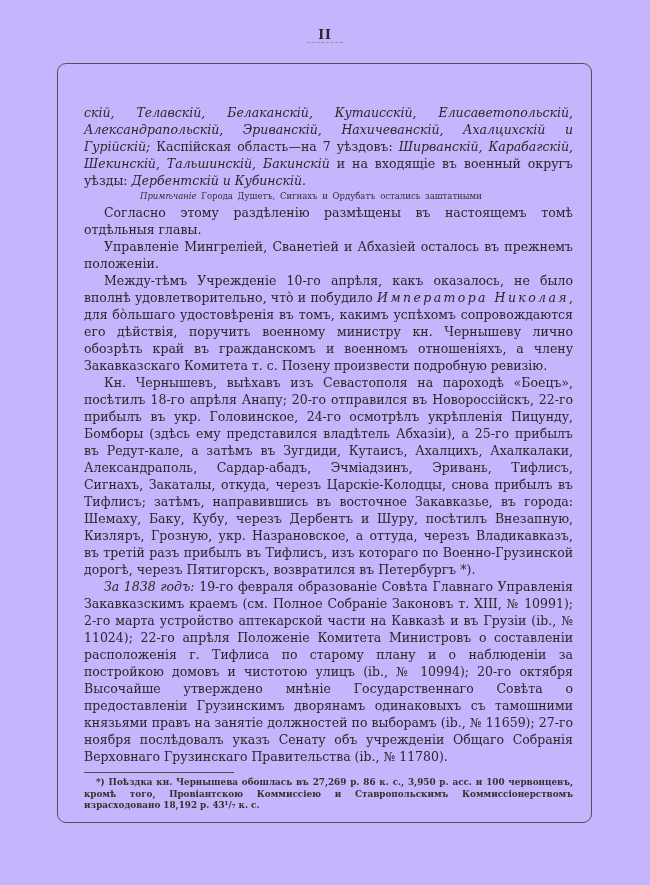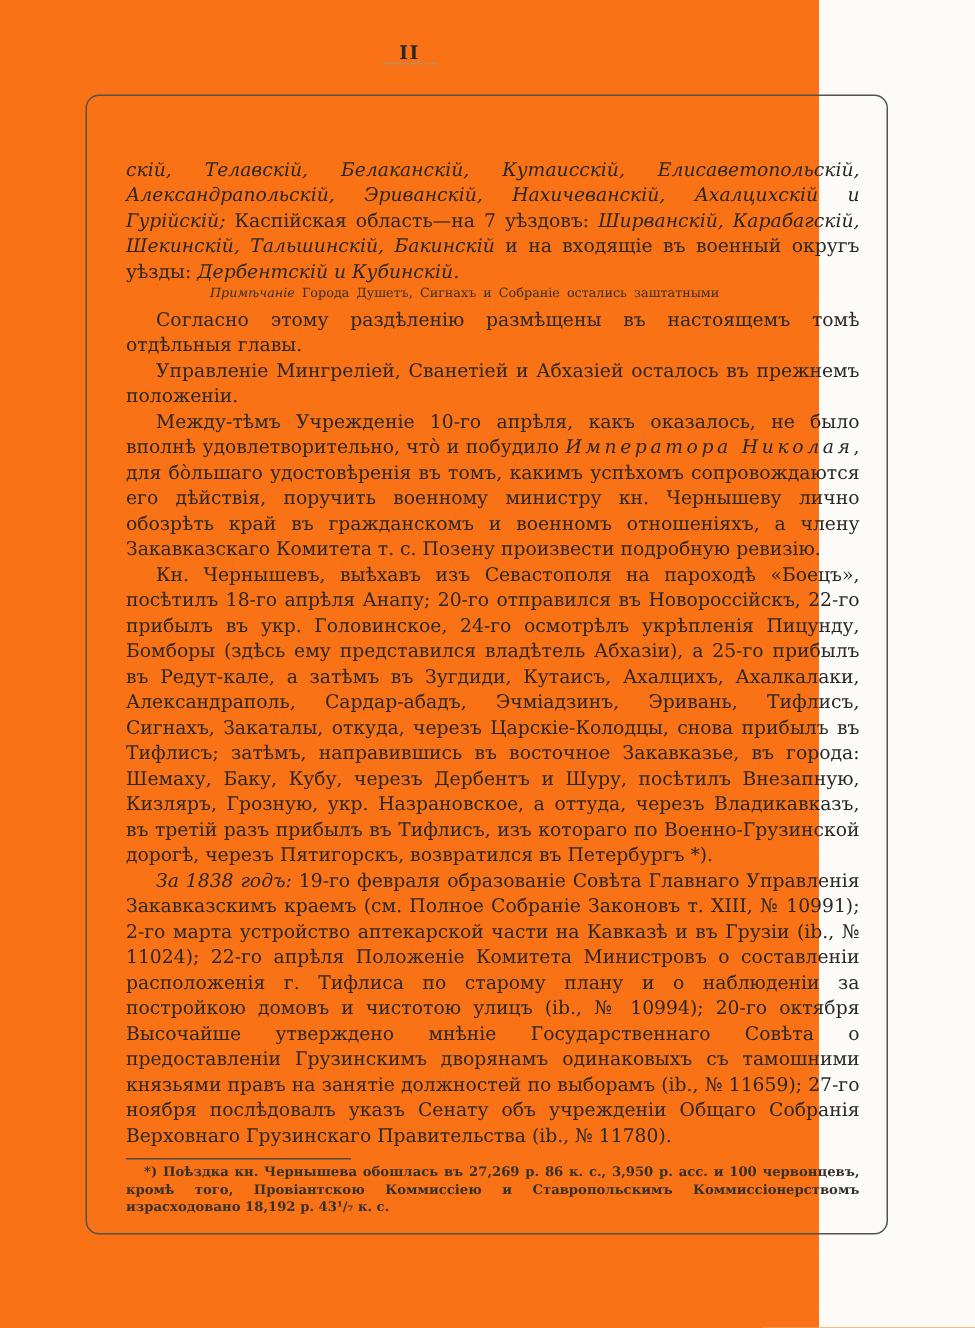--- a/index.html
+++ b/index.html
@@ -9,23 +9,23 @@
   body {
     width: 650px;
     height: 885px;
     background: #fcfbf8;
     font-family: "DejaVu Serif", "Liberation Serif", serif;
     color: #2b2724;
     overflow: hidden;
   }
   .sheet {
     position: relative;
-    width: 546px;
+    width: 650px;
     height: 885px;
-    background: #f97316;
+    background: #c4b5fd;
   }
   .page-number-wrap {
     position: absolute;
     top: 28px;
     left: 0;
     width: 100%;
     text-align: center;
   }
   .page-number {
     font-weight: bold;
@@ -106,21 +106,21 @@
     <div class="page-number">II</div>
     <div class="page-number-rule"></div>
   </div>
 
   <div class="frame"></div>
 
   <div class="textblock">
 
     <p class="p-cont"><i>скій, Телавскій, Белаканскій, Кутаисскій, Елисаветопольскій, Александрапольскій, Эриванскій, Нахичеванскій, Ахалцихскій и Гурійскій;</i><span> Каспійская область—на 7 уѣздовъ: </span><i>Ширванскій, Карабагскій, Шекинскій, Тальшинскій, Бакинскій</i><span> и на входящіе въ военный округъ уѣзды: </span><i>Дербентскій и Кубинскій.</i></p>
 
-    <p class="note"><i>Примѣчаніе</i><span> Города Душетъ, Сигнахъ и Собраніе остались заштатными</span></p>
+    <p class="note"><i>Примѣчаніе</i><span> Города Душетъ, Сигнахъ и Ордубатъ остались заштатными</span></p>
 
     <p>Согласно этому раздѣленію размѣщены въ настоящемъ томѣ отдѣльныя главы.</p>
 
     <p>Управленіе Мингреліей, Сванетіей и Абхазіей осталось въ прежнемъ положеніи.</p>
 
     <p><span>Между-тѣмъ Учрежденіе 10-го апрѣля, какъ оказалось, не было вполнѣ удовлетворительно, что̀ и побудило </span><span class="spaced">Императора Николая</span><span>, для бо̀льшаго удостовѣренія въ томъ, какимъ успѣхомъ сопровождаются его дѣйствія, поручить военному министру кн. Чернышеву лично обозрѣть край въ гражданскомъ и военномъ отношеніяхъ, а члену Закавказскаго Комитета т. с. Позену произвести подробную ревизію.</span></p>
 
     <p>Кн. Чернышевъ, выѣхавъ изъ Севастополя на пароходѣ «Боецъ», посѣтилъ 18-го апрѣля Анапу; 20-го отправился въ Новороссійскъ, 22-го прибылъ въ укр. Головинское, 24-го осмотрѣлъ укрѣпленія Пицунду, Бомборы (здѣсь ему представился владѣтель Абхазіи), а 25-го прибылъ въ Редут-кале, а затѣмъ въ Зугдиди, Кутаисъ, Ахалцихъ, Ахалкалаки, Александраполь, Сардар-абадъ, Эчміадзинъ, Эривань, Тифлисъ, Сигнахъ, Закаталы, откуда, черезъ Царскіе-Колодцы, снова прибылъ въ Тифлисъ; затѣмъ, направившись въ восточное Закавказье, въ города: Шемаху, Баку, Кубу, черезъ Дербентъ и Шуру, посѣтилъ Внезапную, Кизляръ, Грозную, укр. Назрановское, а оттуда, черезъ Владикавказъ, въ третій разъ прибылъ въ Тифлисъ, изъ котораго по Военно-Грузинской дорогѣ, черезъ Пятигорскъ, возвратился въ Петербургъ *).</p>
 
 

